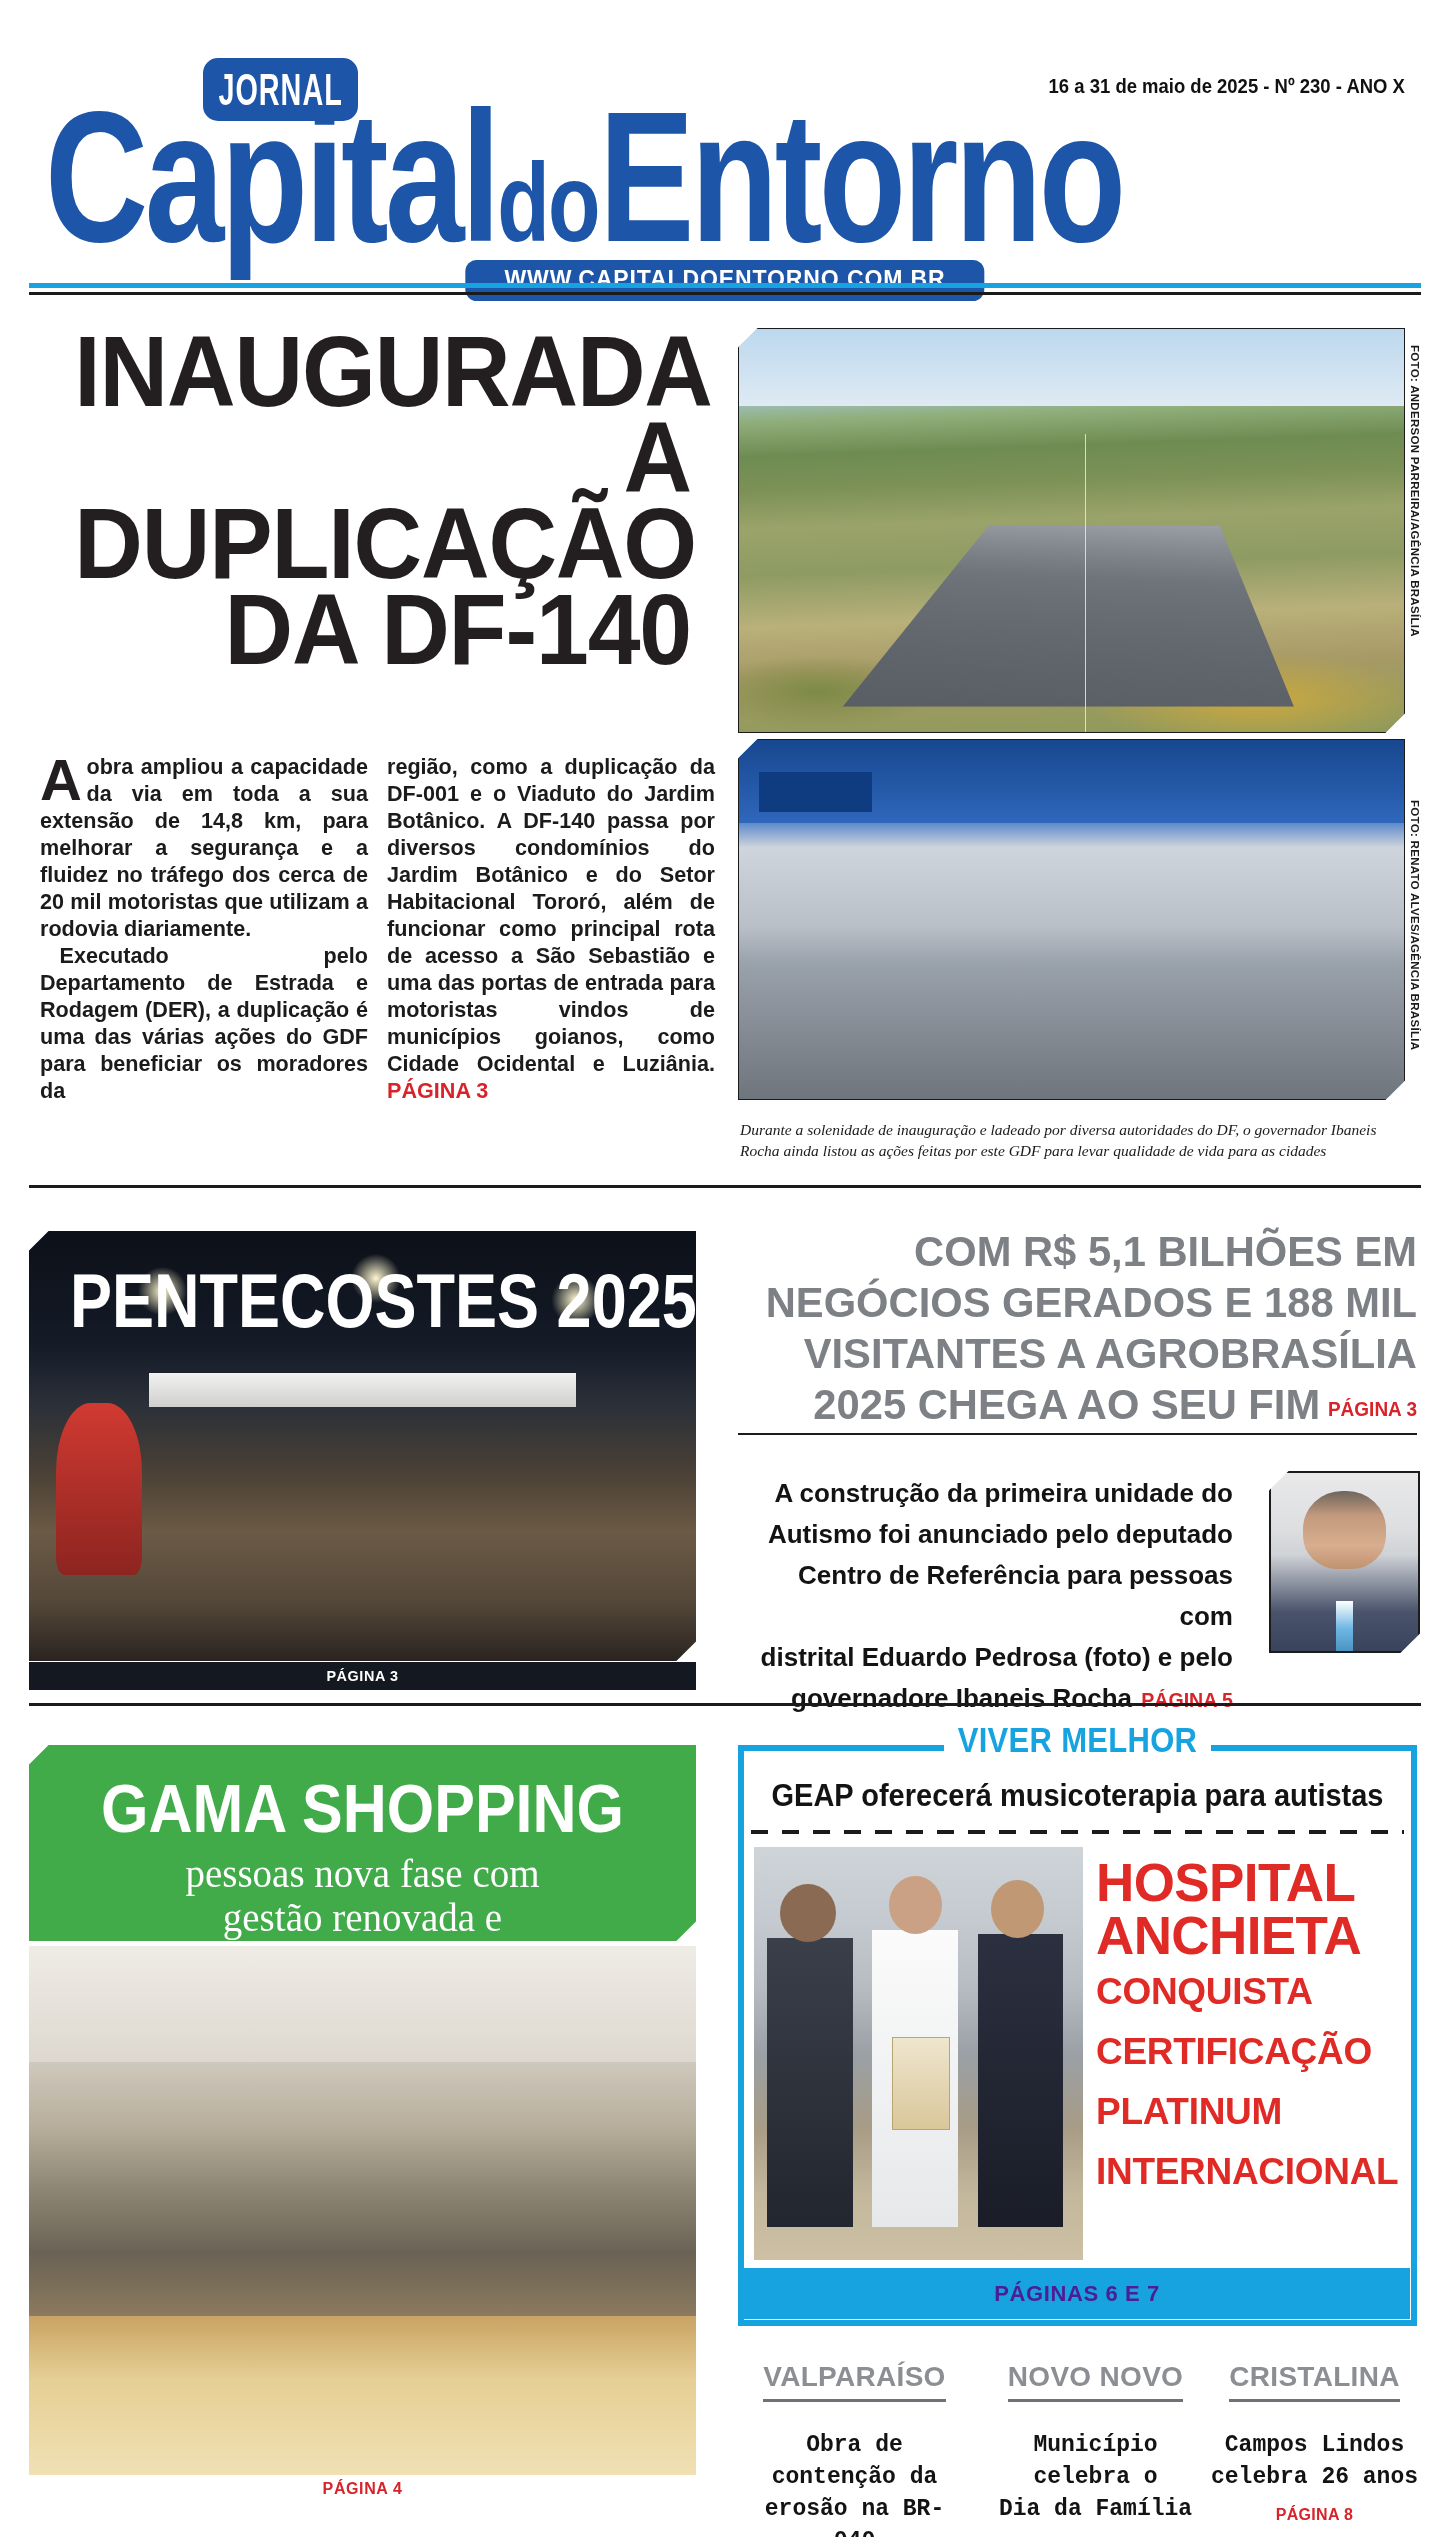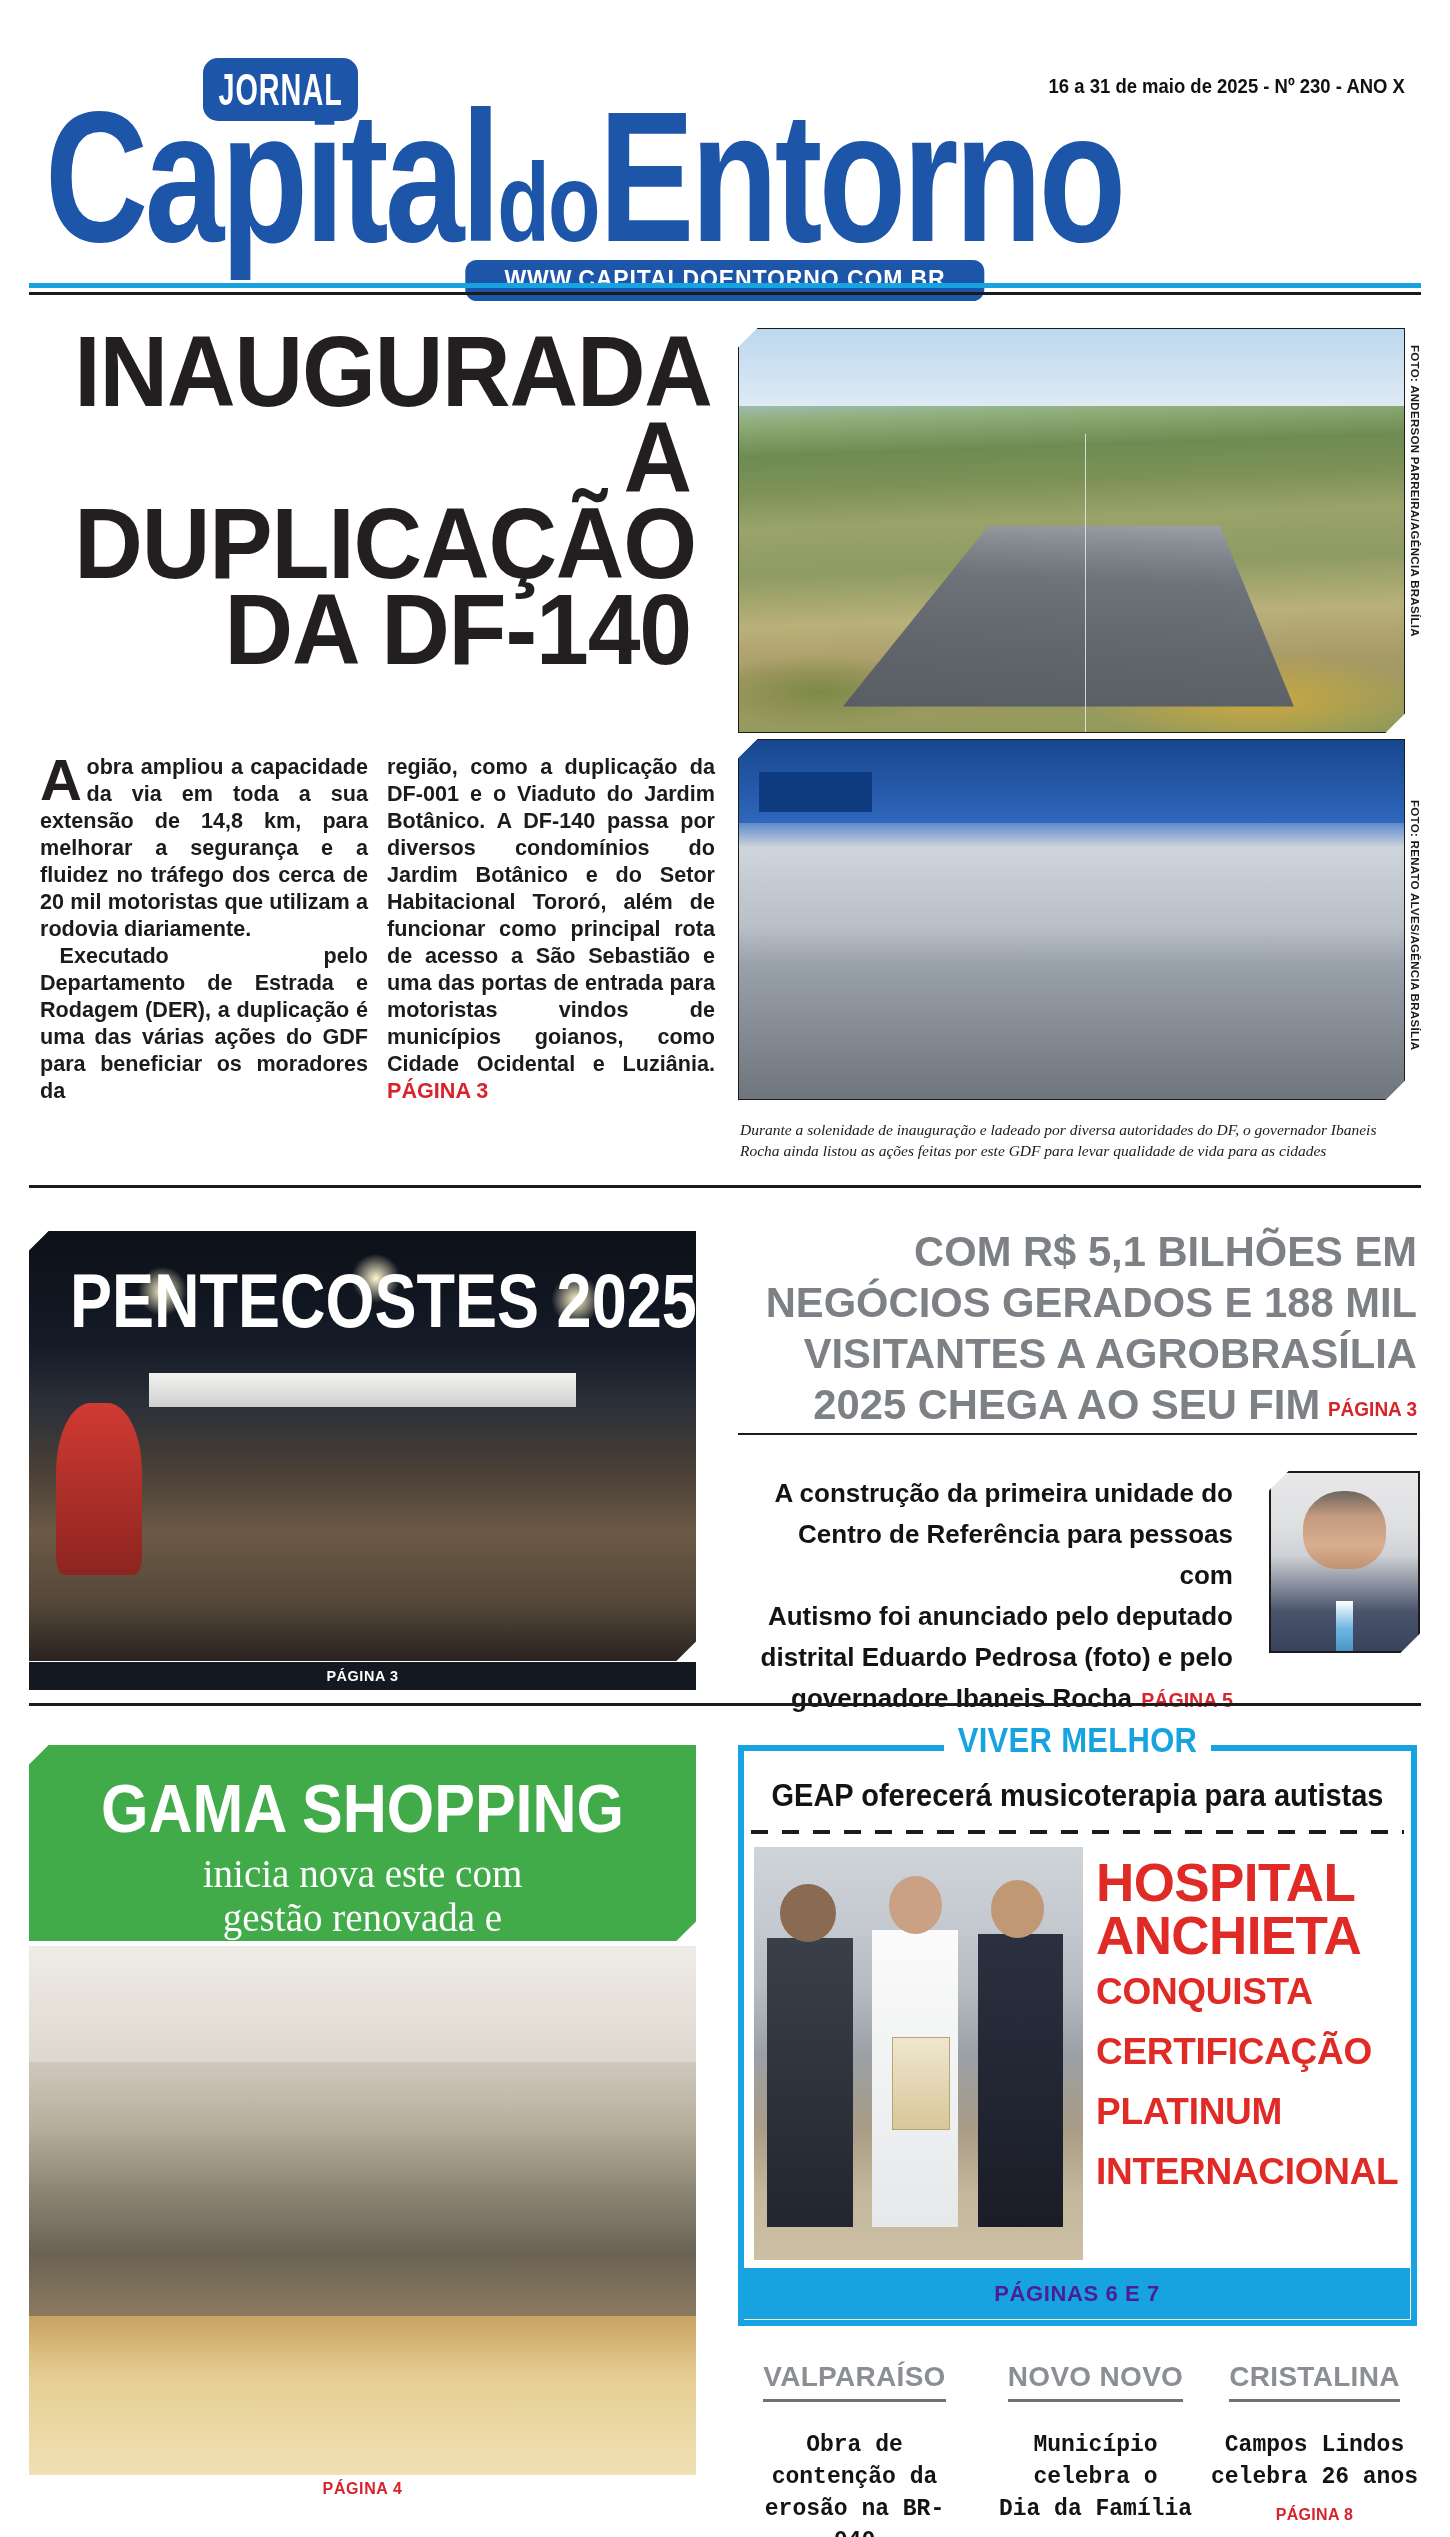--- a/index.html
+++ b/index.html
@@ -188,38 +188,38 @@
   <div class="agro-head">
     <div>COM R$ 5,1 BILHÕES EM</div>
     <div>NEGÓCIOS GERADOS E 188 MIL</div>
     <div>VISITANTES A AGROBRASÍLIA</div>
     <div><span>2025 CHEGA AO SEU FIM</span><span class="pagref">PÁGINA 3</span></div>
   </div>
   <div class="hr-mid" style="top:1433px"></div>
 
   <div class="aut-text">
     <div>A construção da primeira unidade do</div>
+    <div>Autismo foi anunciado pelo deputado</div>
     <div>Centro de Referência para pessoas com</div>
-    <div>Autismo foi anunciado pelo deputado</div>
     <div>distrital Eduardo Pedrosa (foto) e pelo</div>
     <div><span>governadore Ibaneis Rocha</span><span class="pagref">PÁGINA 5</span></div>
   </div>
   <div class="photo notch aut-photo" style="background-image:linear-gradient(180deg,#e9e9ea 0%,#dedfe1 30%,#cfd2d6 46%,#49536b 78%,#39435c 100%);">
     <div style="position:absolute;left:22%;top:10%;width:56%;height:44%;border-radius:48% 48% 42% 42%;
          background:linear-gradient(180deg,#6d655c 0%,#c49a7e 32%,#d8ae90 70%,#c0926f 100%);"></div>
     <div style="position:absolute;left:44%;top:72%;width:12%;height:28%;
          background:linear-gradient(180deg,#ffffff 0%,#6fb7e3 55%,#4a95c6 100%);"></div>
   </div>
 
   <div class="rule-dark" style="top:1703px"></div>
 
   <div class="gama-box notch">
     <div class="gama-t1">GAMA SHOPPING</div>
     <div class="gama-t2">
-      <div>inicia nova este com</div>
+      <div>pessoas nova fase com</div>
       <div>gestão renovada e</div>
       <div>resultados expressivos</div>
     </div>
   </div>
   <div class="photo" style="left:29px;top:1946px;width:667px;height:529px;
        background-image:
         linear-gradient(180deg,#e3e0da 0%,#d6d1c8 18%,#b8ae9c 34%,#8e8674 46%,#6a6254 58%,#8b7a5f 70%,#b08d55 82%,#d8b36a 92%,#e8cd8a 100%);">
     <div style="position:absolute;left:0;top:0;width:100%;height:22%;
          background:linear-gradient(180deg,#efece6 0%,#ddd8cf 100%);"></div>
     <div style="position:absolute;left:0;bottom:0;width:100%;height:30%;

